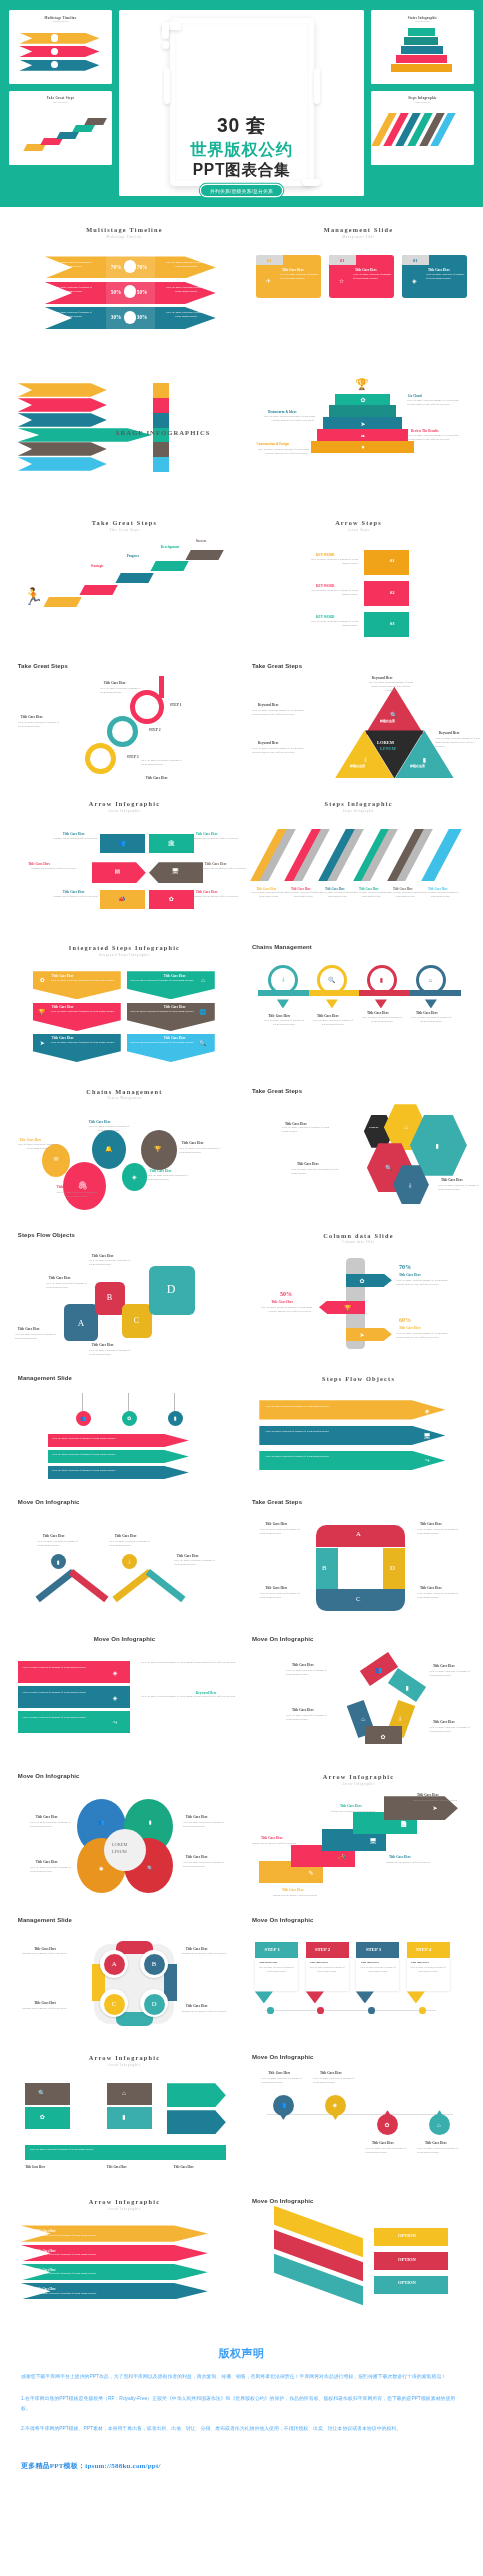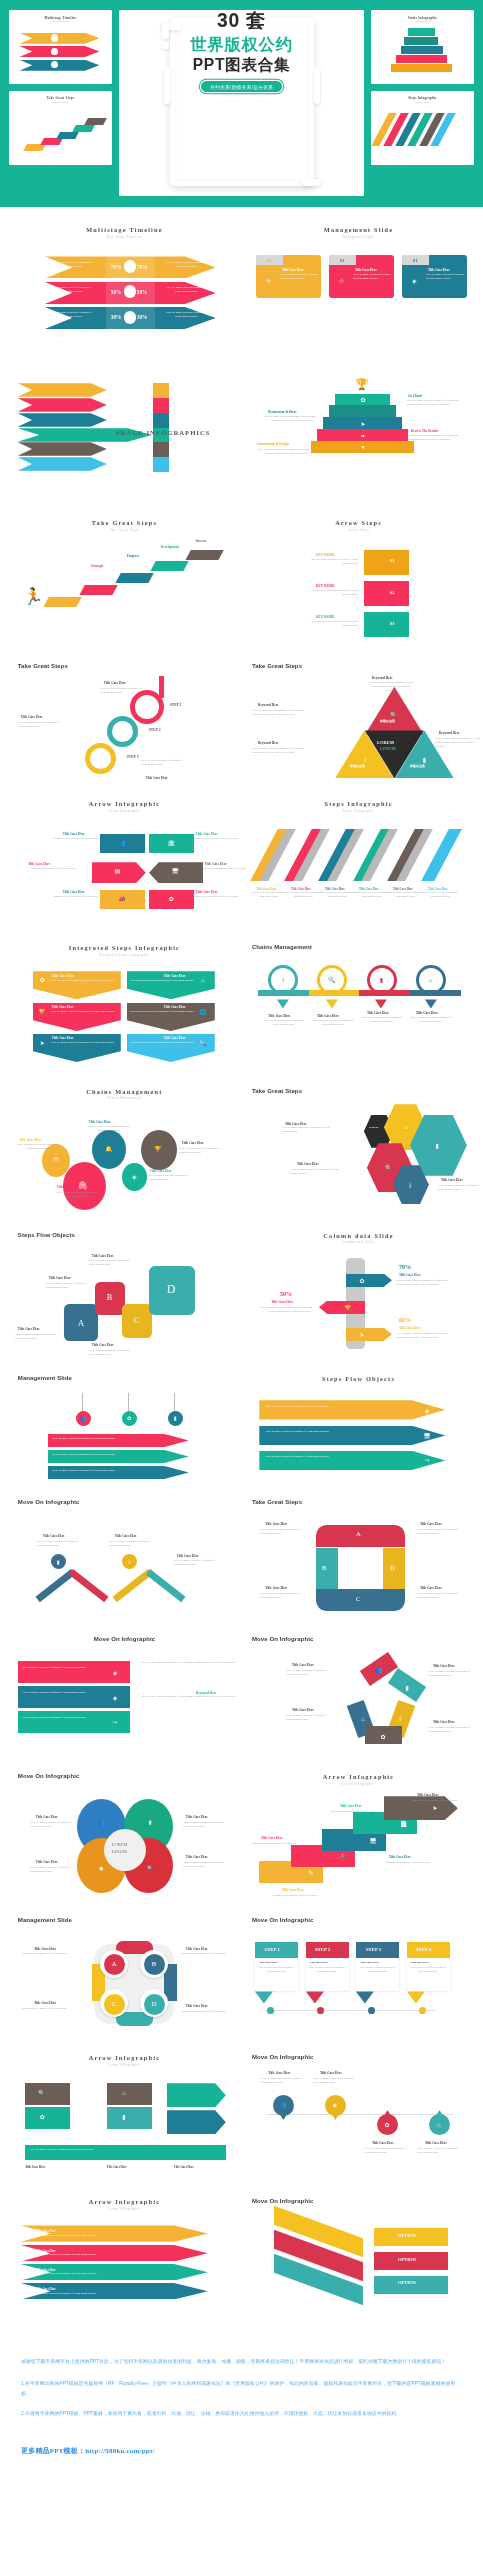--- a/index.html
+++ b/index.html
@@ -16,21 +16,21 @@
   .hero-col { display:flex; flex-direction:column; gap:6.7px; width:103px; }
   .hero-center { flex:1; background:#fff; border-radius:1.5px; position:relative;
                  display:flex; align-items:center; justify-content:center; }
   .thumb { background:#fff; border-radius:1.5px; height:74px; position:relative; overflow:hidden; }
   .thumb .tt { font-size:3.1px; text-align:center; color:#4a4a4a; margin-top:5.2px; letter-spacing:0.3px;
                font-family:"Liberation Serif", serif; font-weight:bold; }
   .thumb .ts { font-size:1.9px; text-align:center; color:#b8b8b8; margin-top:0.7px; }
   .thumb-art { position:absolute; left:0; right:0; top:16.4px; bottom:3px; }
 
   
-  .title-card { position:relative; width:162px; height:186px; display:flex; align-items:flex-start; justify-content:center; }
+  .title-card { position:relative; width:162px; height:186px; display:flex; align-items:flex-end; justify-content:center; }
   .frame-outer { position:absolute; inset:7.4px 9px 10.4px 9px; border:5.2px solid #fff;
                  border-radius:5.2px; box-shadow:0 2.2px 7.4px rgba(0,0,0,.13), inset 0 0 4.5px rgba(0,0,0,.04);}
   .deco { position:absolute; background:#fff; border-radius:6px; box-shadow:0 1.5px 3.7px rgba(0,0,0,.12); }
   .d1 { left:1.5px; top:12px; width:18.6px; height:7.4px; border-radius:4.5px 4.5px 0 0; }
   .d2 { left:1.5px; top:12px; width:7.4px; height:16.4px; border-radius:4.5px; }
   .d3 { left:1.5px; top:31px; width:7.4px; height:7.4px; }
   .d4 { left:3px; top:58px; width:6px; height:36px; border-radius:3.7px; }
   .d5 { right:3px; top:58px; width:6px; height:36px; border-radius:3.7px; }
   .d6 { right:1.5px; bottom:10.4px; width:18.6px; height:7.4px; border-radius:0 0 4.5px 4.5px; }
   .title-inner { position:relative; z-index:4; text-align:center; width:100%; padding:0 10.4px; }
@@ -901,22 +901,23 @@
           <div class="lbl" style="left:146px;top:21px;color:#fff;font-size:4.5px">OPTION</div>
           <div class="lbl" style="left:146px;top:45px;color:#fff;font-size:4.5px">OPTION</div>
           <div class="lbl" style="left:146px;top:68px;color:#fff;font-size:4.5px">OPTION</div>
         </div>
       </div>
     </div>
 
   </div>
 
   <div class="footer">
+    <div class="f-title">版权声明</div>
     <div class="f-p">感谢您下载千库网平台上提供的PPT作品，为了您和千库网以及原创作者的利益，请勿复制、传播、销售，否则将承担法律责任！千库网将对作品进行维权，按照传播下载次数进行十倍的索取赔偿！</div>
     <div class="f-p gap">1.在千库网出售的PPT模板是免版税类（RF：Royalty-Free）正版受《中华人民共和国著作法》和《世界版权公约》的保护，作品的所有权、版权和著作权归千库网所有，您下载的是PPT模板素材的使用权。</div>
     <div class="f-p">2.不得将千库网的PPT模板、PPT素材，本身用于再出售，或者出租、出借、转让、分销、发布或者作为礼物供他人使用，不得转授权、出卖、转让本协议或者本协议中的权利。</div>
     <div class="f-link">
-      <span>更多精品PPT模板：</span><span>http://588ku.com/ppt/</span>
+      <span>更多精品PPT模板：</span><span>ipsum://588ku.com/ppt/</span>
     </div>
   </div>
 
 </div>
 
 
 </body></html>

